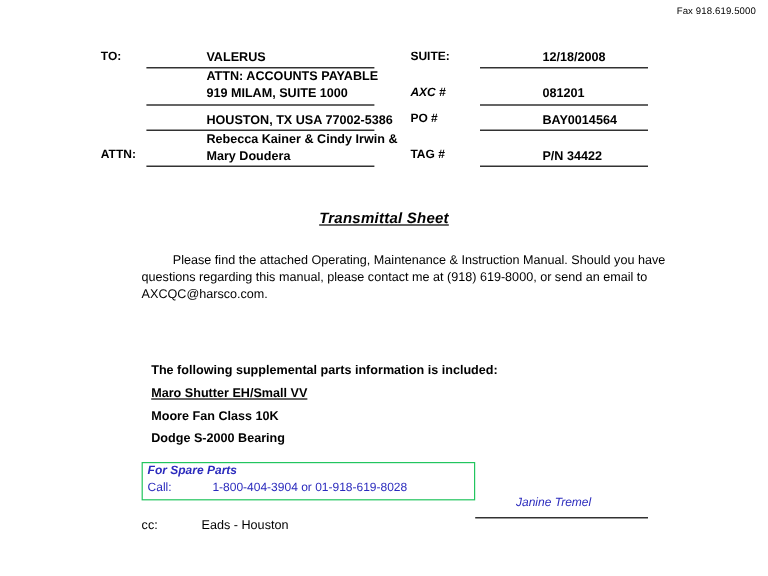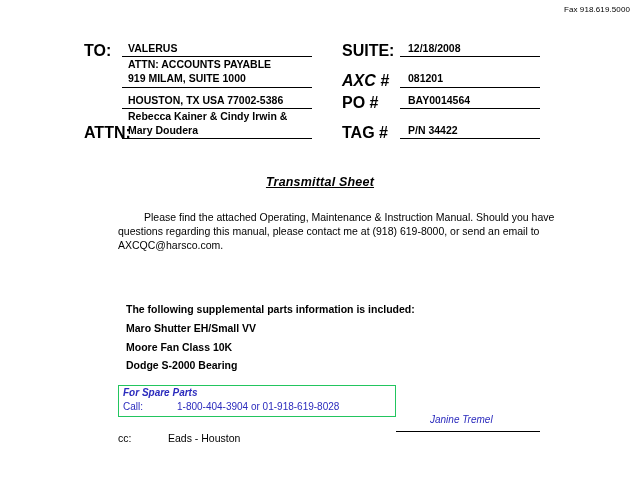--- a/index.html
+++ b/index.html
@@ -32,30 +32,31 @@
   
   .hdr {
     position: absolute;
     top: 36px;
     left: 0;
     width: 640px;
     height: 115px;
   }
   .lbl {
     position: absolute;
-    font-size: 16px;
+    font-size: 10px;
     font-weight: bold;
     color: #000;
   }
   .val {
     position: absolute;
     font-size: 10.5px;
     font-weight: bold;
     color: #000;
     white-space: nowrap;
+    margin-left: 44px;
   }
   .rule {
     position: absolute;
     height: 0;
     border-bottom: 1px solid #000;
   }
 
   
   .title {
     position: absolute;
@@ -201,21 +202,21 @@
     <div class="val" style="left:408px; top:88px;">P/N 34422</div>
     <div class="rule" style="left:400px; top:102px; width:140px;"></div>
 
   </div>
 
   <div class="title">Transmittal Sheet</div>
 
   <div class="para"><span class="indent"></span><span>Please find the attached Operating, Maintenance &amp; Instruction Manual.  Should you have questions regarding this manual, please contact me at (918) 619-8000, or send an email to AXCQC@harsco.com.</span></div>
 
   <div class="blk" style="top:303px; left:126px;">The following supplemental parts information is included:</div>
-  <div class="blk" style="top:322px; left:126px;">Maro Shutter EH/Small VV</div>
+  <div class="blk" style="top:322px; left:126px;text-decoration:underline;">Maro Shutter EH/Small VV</div>
   <div class="blk" style="top:341px; left:126px;">Moore Fan Class 10K</div>
   <div class="blk" style="top:359px; left:126px;">Dodge S-2000 Bearing</div>
 
   <div class="spare-box">
     <div class="spare-title">For Spare Parts</div>
     <div class="spare-call-lbl">Call:</div>
     <div class="spare-call-num">1-800-404-3904   or   01-918-619-8028</div>
   </div>
 
   <div class="sig">Janine Tremel</div>

